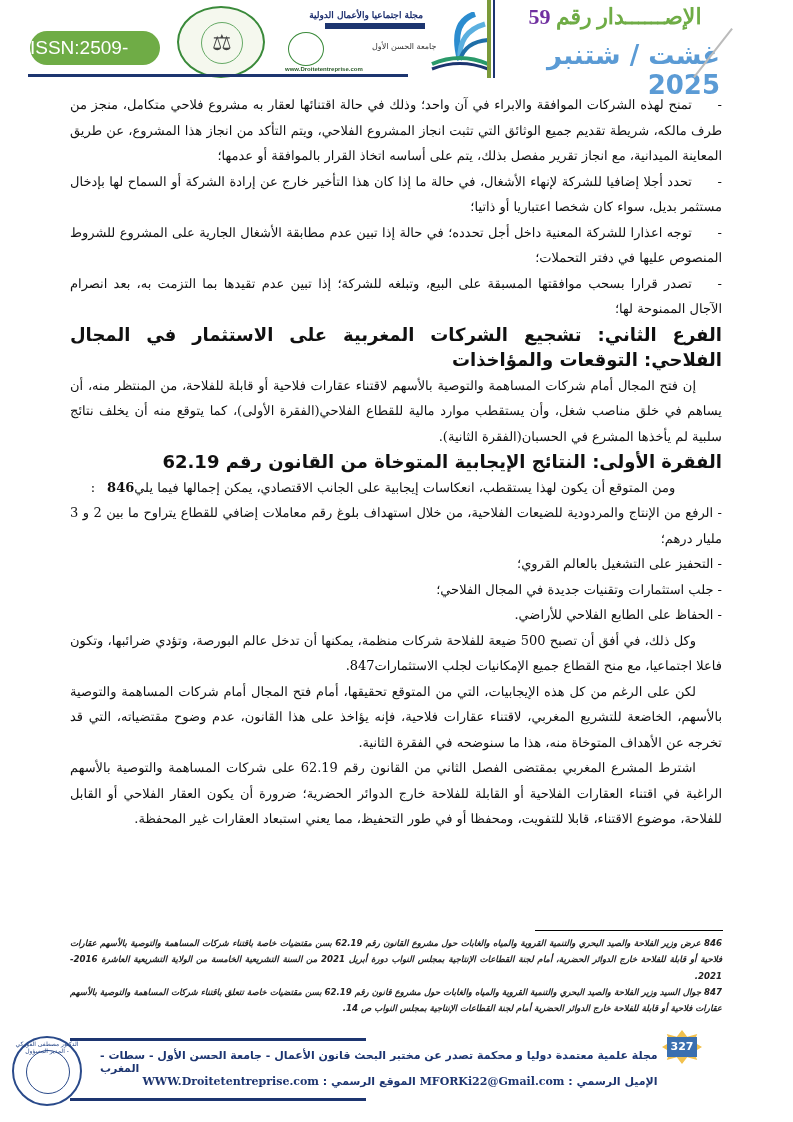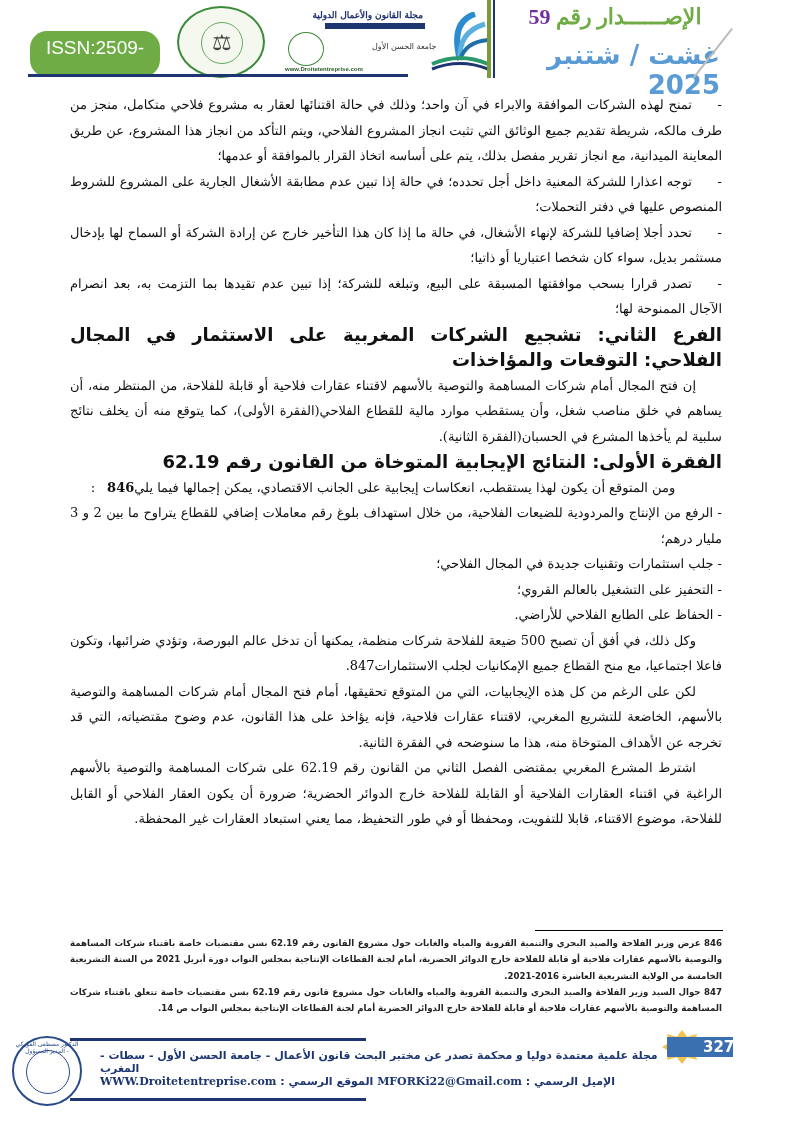--- a/index.html
+++ b/index.html
@@ -1,22 +1,22 @@
 <!DOCTYPE html>
 <html><head>
 <meta charset="utf-8">
 <style>
   html, body { margin: 0; padding: 0; background: #ffffff; }
   body { width: 793px; height: 1122px; position: relative; overflow: hidden;
          font-family: "DejaVu Serif", serif; color: #111; }
   .header { position: absolute; left: 0; top: 0; width: 793px; height: 80px; }
-  .issn { position: absolute; left: 30px; top: 31px; width: 130px; height: 46px;
+  .issn { position: absolute; left: 30px; top: 31px; width: 130px; height: 34px;
           background: #6fac46; border-radius: 17px; color: #fff;
           font-family: "Liberation Sans", sans-serif; font-size: 19px;
-          line-height: 34px; text-align: center; }
+          line-height: 34px; }
   .seal { position: absolute; left: 177px; top: 6px; width: 84px; height: 68px;
           border: 2px solid #3a8a3a; border-radius: 50%; background: #f5f8ee; }
   .seal .inner { position: absolute; left: 22px; top: 14px; width: 40px; height: 40px;
           border: 1px solid #6a6; border-radius: 50%; }
   .seal .scale { position: absolute; left: 33px; top: 22px; font-size: 22px; color: #444; }
   .journal-logo { position: absolute; left: 280px; top: 6px; width: 208px; height: 68px; }
   .journal-logo .jt { position: absolute; right: 65px; top: 4px; font-size: 9px;
           color: #1d2f6f; font-weight: bold; white-space: nowrap; direction: rtl; }
   .journal-logo .band { position: absolute; left: 45px; top: 17px; width: 100px; height: 6px; background: #1d3570; }
   .journal-logo .mini-seal { position: absolute; left: 8px; top: 26px; width: 34px; height: 32px;
@@ -41,51 +41,51 @@
   .bullet { }
   .bullet .dash { display: inline-block; width: 30px; }
   .indent { text-indent: 26px; }
   .heading { font-weight: bold; font-family: "DejaVu Sans", sans-serif; font-size: 18px; }
   .ref { font-weight: bold; margin-left: 12px; }
   .ref-blue { color: #000000; }
 
   .fn-rule { position: absolute; left: 535px; top: 930px; width: 188px; height: 1px; background: #000; }
   .footnotes { position: absolute; left: 70px; top: 935px; width: 652px; direction: rtl; text-align: justify;
                font-family: "DejaVu Sans", sans-serif; font-size: 8.6px; line-height: 16.3px; font-weight: bold; color: #222; }
-  .footnotes p { margin: 0; }
+  .footnotes p { margin: 0; font-style: italic; }
 
   .footer-rule-top { position: absolute; left: 70px; top: 1038px; width: 296px; height: 3px; background: #1d3570; }
   .footer-rule-bottom { position: absolute; left: 70px; top: 1098px; width: 296px; height: 3px; background: #1d3570; }
   .footer-line1 { position: absolute; left: 100px; top: 1049px; width: 600px; direction: rtl; text-align: left;
                   font-family: "DejaVu Sans", sans-serif; font-weight: bold; font-size: 11px; color: #1d3570; }
-  .footer-line2 { position: absolute; left: 100px; top: 1075px; width: 600px; direction: rtl; text-align: left;
+  .footer-line2 { position: absolute; left: 100px; top: 1075px; width: 600px; direction: rtl; text-align: center;
                   font-family: "DejaVu Sans", sans-serif; font-weight: bold; font-size: 11px; color: #1d3570; }
   .footer-line2 .ltr { direction: ltr; unicode-bidi: embed; font-family: "DejaVu Serif", serif; }
   .page-badge { position: absolute; left: 657px; top: 1030px; width: 50px; height: 34px; }
   .page-badge .star { position: absolute; left: 5px; top: 0; width: 40px; height: 34px; background: #f2c14e;
            clip-path: polygon(50% 0, 63% 20%, 88% 12%, 80% 36%, 100% 50%, 80% 64%, 88% 88%, 63% 80%, 50% 100%, 37% 80%, 12% 88%, 20% 64%, 0 50%, 20% 36%, 12% 12%, 37% 20%); }
   .page-badge .box { position: absolute; left: 10px; top: 7px; width: 30px; height: 20px; background: #3a6fb0;
-           color: #fff; font-family: "DejaVu Sans", sans-serif; font-weight: bold; font-size: 15px;
-           line-height: 20px; text-align: center; padding-left: 36px; }
+           color: #fff; font-family: "DejaVu Sans", sans-serif; font-weight: bold; font-size: 11px;
+           line-height: 20px; text-align: center; }
   .stamp { position: absolute; left: 12px; top: 1036px; width: 66px; height: 66px; border: 2px solid #2a4a8a;
            border-radius: 50%; }
   .stamp .inner { position: absolute; left: 12px; top: 12px; width: 42px; height: 42px; border: 1px solid #2a4a8a; border-radius: 50%; }
   .stamp .txt { position: absolute; left: 0; top: 2px; width: 66px; text-align: center; font-size: 6px; color: #2a4a8a; direction: rtl; }
 </style>
 </head>
 <body>
 
 <div class="header">
   <div class="issn">ISSN:2509-0291</div>
   <div class="seal">
     <div class="inner"></div>
     <span class="scale">⚖</span>
   </div>
   <div class="journal-logo">
-    <div class="jt">مجلة القانون والأعمال الدولية</div>
+    <div class="jt">مجلة اجتماعيا والأعمال الدولية</div>
     <div class="band"></div>
     <div class="mini-seal"></div>
     <div class="univ">جامعة الحسن الأول</div>
     <div class="www">www.Droitetentreprise.com</div>
     <svg class="book" viewBox="0 0 60 60">
       <path d="M30 48 Q20 10 45 2" stroke="#2b8ccf" stroke-width="6" fill="none"></path>
       <path d="M30 48 Q28 20 55 12" stroke="#5bb0e0" stroke-width="5" fill="none"></path>
       <path d="M30 48 Q35 30 58 28" stroke="#1f6fa8" stroke-width="4" fill="none"></path>
       <path d="M2 52 Q30 40 58 52" stroke="#2a9a6a" stroke-width="4" fill="none"></path>
       <path d="M2 57 Q30 46 58 57" stroke="#1d3570" stroke-width="3" fill="none"></path>
@@ -97,30 +97,30 @@
     <span>الإصــــــدار رقم</span>
     <span class="num">59</span>
   </div>
   <div class="issue-date">غشت / شتنبر 2025</div>
   <div class="diag"></div>
   <div class="header-rule"></div>
 </div>
 
 <div class="content">
   <p class="bullet"><span class="dash">-</span><span>تمنح لهذه الشركات الموافقة والابراء في آن واحد؛ وذلك في حالة اقتنائها لعقار به مشروع فلاحي متكامل، منجز من طرف مالكه، شريطة تقديم جميع الوثائق التي تثبت انجاز المشروع الفلاحي، ويتم التأكد من انجاز هذا المشروع، عن طريق المعاينة الميدانية، مع انجاز تقرير مفصل بذلك، يتم على أساسه اتخاذ القرار بالموافقة أو عدمها؛</span></p>
+  <p class="bullet"><span class="dash">-</span><span>تحدد أجلا إضافيا للشركة لإنهاء الأشغال، في حالة ما إذا كان هذا التأخير خارج عن إرادة الشركة أو السماح لها بإدخال مستثمر بديل، سواء كان شخصا اعتباريا أو ذاتيا؛</span></p>
   <p class="bullet"><span class="dash">-</span><span>توجه اعذارا للشركة المعنية داخل أجل تحدده؛ في حالة إذا تبين عدم مطابقة الأشغال الجارية على المشروع للشروط المنصوص عليها في دفتر التحملات؛</span></p>
-  <p class="bullet"><span class="dash">-</span><span>تحدد أجلا إضافيا للشركة لإنهاء الأشغال، في حالة ما إذا كان هذا التأخير خارج عن إرادة الشركة أو السماح لها بإدخال مستثمر بديل، سواء كان شخصا اعتباريا أو ذاتيا؛</span></p>
   <p class="bullet"><span class="dash">-</span><span>تصدر قرارا بسحب موافقتها المسبقة على البيع، وتبلغه للشركة؛ إذا تبين عدم تقيدها بما التزمت به، بعد انصرام الآجال الممنوحة لها؛</span></p>
   <p class="heading">الفرع الثاني: تشجيع الشركات المغربية على الاستثمار في المجال الفلاحي: التوقعات والمؤاخذات</p>
   <p class="indent">إن فتح المجال أمام شركات المساهمة والتوصية بالأسهم لاقتناء عقارات فلاحية أو قابلة للفلاحة، من المنتظر منه، أن يساهم في خلق مناصب شغل، وأن يستقطب موارد مالية للقطاع الفلاحي(الفقرة الأولى)، كما يتوقع منه أن يخلف نتائج سلبية لم يأخذها المشرع في الحسبان(الفقرة الثانية).</p>
   <p class="heading">الفقرة الأولى: النتائج الإيجابية المتوخاة من القانون رقم 62.19</p>
   <p class="indent" style="text-align:center;"><span>ومن المتوقع أن يكون لهذا يستقطب، انعكاسات إيجابية على الجانب الاقتصادي، يمكن إجمالها فيما يلي</span><span class="ref">846</span><span>:</span></p>
   <p>- الرفع من الإنتاج والمردودية للضيعات الفلاحية، من خلال استهداف بلوغ رقم معاملات إضافي للقطاع يتراوح ما بين 2 و 3 مليار درهم؛</p>
+  <p>- التحفيز على التشغيل بالعالم القروي؛</p>
   <p>- جلب استثمارات وتقنيات جديدة في المجال الفلاحي؛</p>
-  <p>- التحفيز على التشغيل بالعالم القروي؛</p>
   <p>- الحفاظ على الطابع الفلاحي للأراضي.</p>
   <p class="indent"><span>وكل ذلك، في أفق أن تصبح 500 ضيعة للفلاحة شركات منظمة، يمكنها أن تدخل عالم البورصة، وتؤدي ضرائبها، وتكون فاعلا اجتماعيا، مع منح القطاع جميع الإمكانيات لجلب الاستثمارات</span><span class="ref-blue">847</span><span>.</span></p>
   <p class="indent">لكن على الرغم من كل هذه الإيجابيات، التي من المتوقع تحقيقها، أمام فتح المجال أمام شركات المساهمة والتوصية بالأسهم، الخاضعة للتشريع المغربي، لاقتناء عقارات فلاحية، فإنه يؤاخذ على هذا القانون، عدم وضوح مقتضياته، التي قد تخرجه عن الأهداف المتوخاة منه، هذا ما سنوضحه في الفقرة الثانية.</p>
   <p class="indent">اشترط المشرع المغربي بمقتضى الفصل الثاني من القانون رقم 62.19 على شركات المساهمة والتوصية بالأسهم الراغبة في اقتناء العقارات الفلاحية أو القابلة للفلاحة خارج الدوائر الحضرية؛ ضرورة أن يكون العقار الفلاحي أو القابل للفلاحة، موضوع الاقتناء، قابلا للتفويت، ومحفظا أو في طور التحفيظ، مما يعني استبعاد العقارات غير المحفظة.</p>
 </div>
 
 <div class="fn-rule"></div>
 <div class="footnotes">
   <p>846 عرض وزير الفلاحة والصيد البحري والتنمية القروية والمياه والغابات حول مشروع القانون رقم 62.19 بسن مقتضيات خاصة باقتناء شركات المساهمة والتوصية بالأسهم عقارات فلاحية أو قابلة للفلاحة خارج الدوائر الحضرية، أمام لجنة القطاعات الإنتاجية بمجلس النواب دورة أبريل 2021 من السنة التشريعية الخامسة من الولاية التشريعية العاشرة 2016-2021.</p>
   <p>847 جوال السيد وزير الفلاحة والصيد البحري والتنمية القروية والمياه والغابات حول مشروع قانون رقم 62.19 بسن مقتضيات خاصة تتعلق باقتناء شركات المساهمة والتوصية بالأسهم عقارات فلاحية أو قابلة للفلاحة خارج الدوائر الحضرية أمام لجنة القطاعات الإنتاجية بمجلس النواب ص 14.</p>

